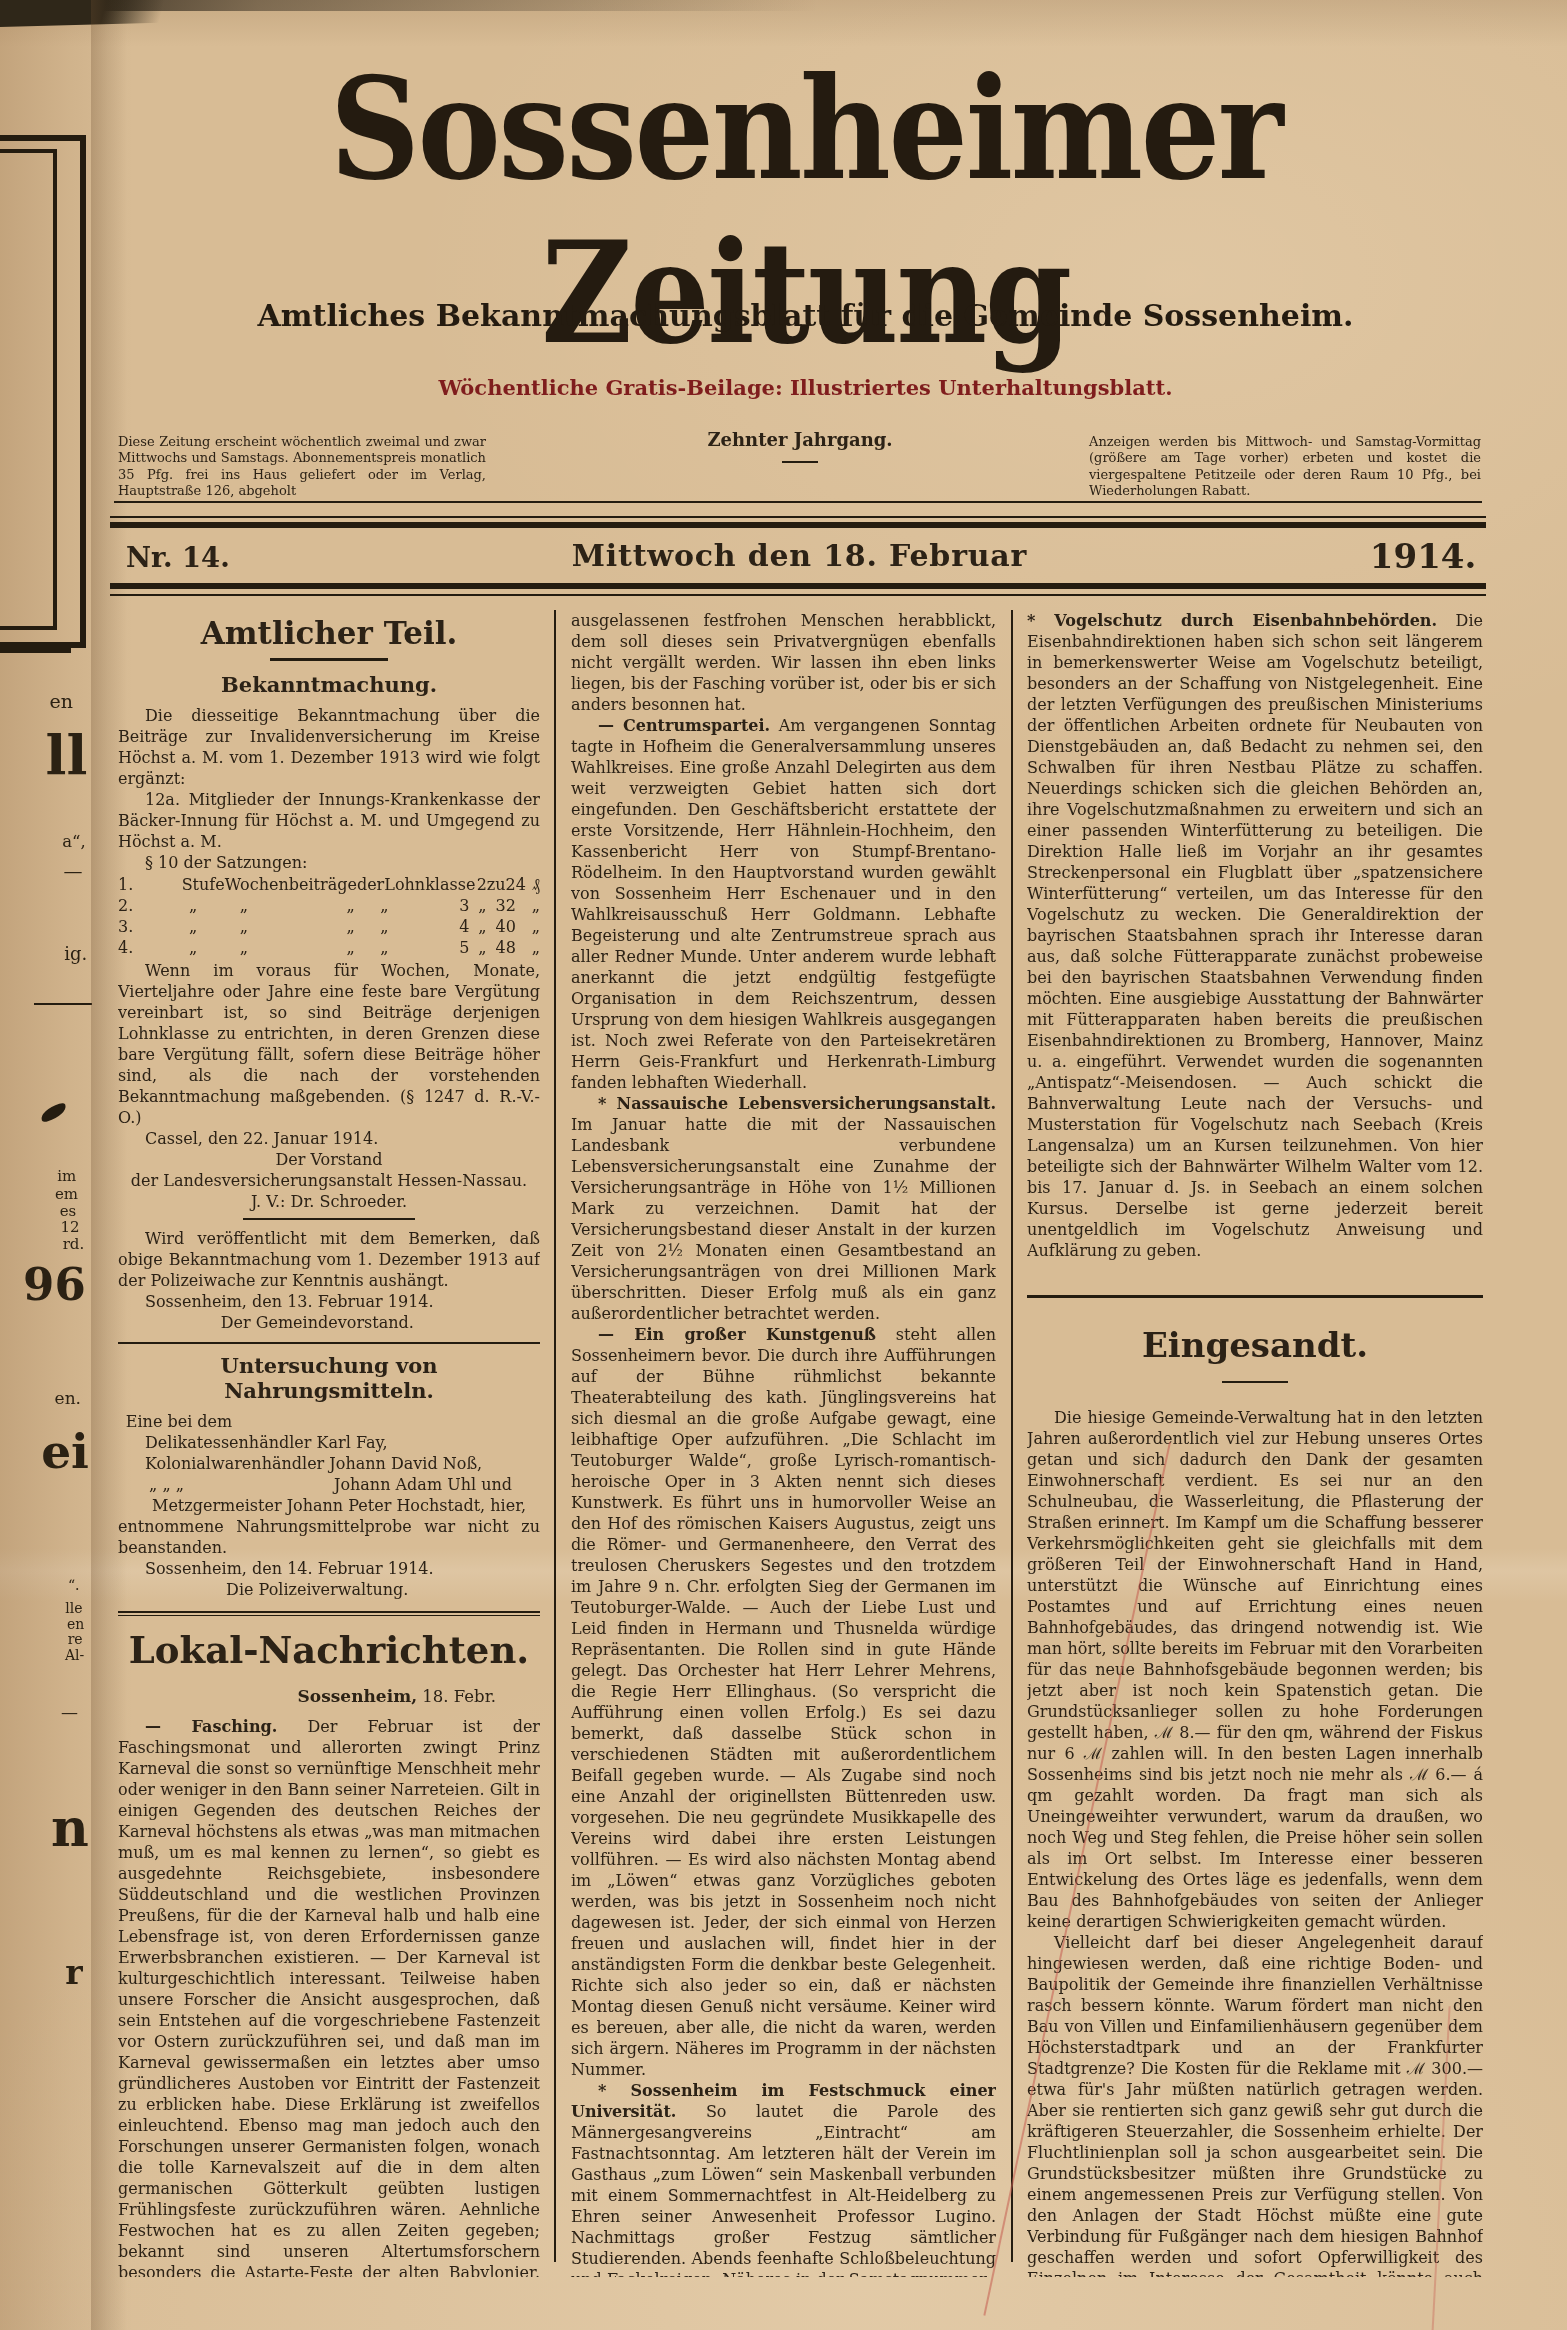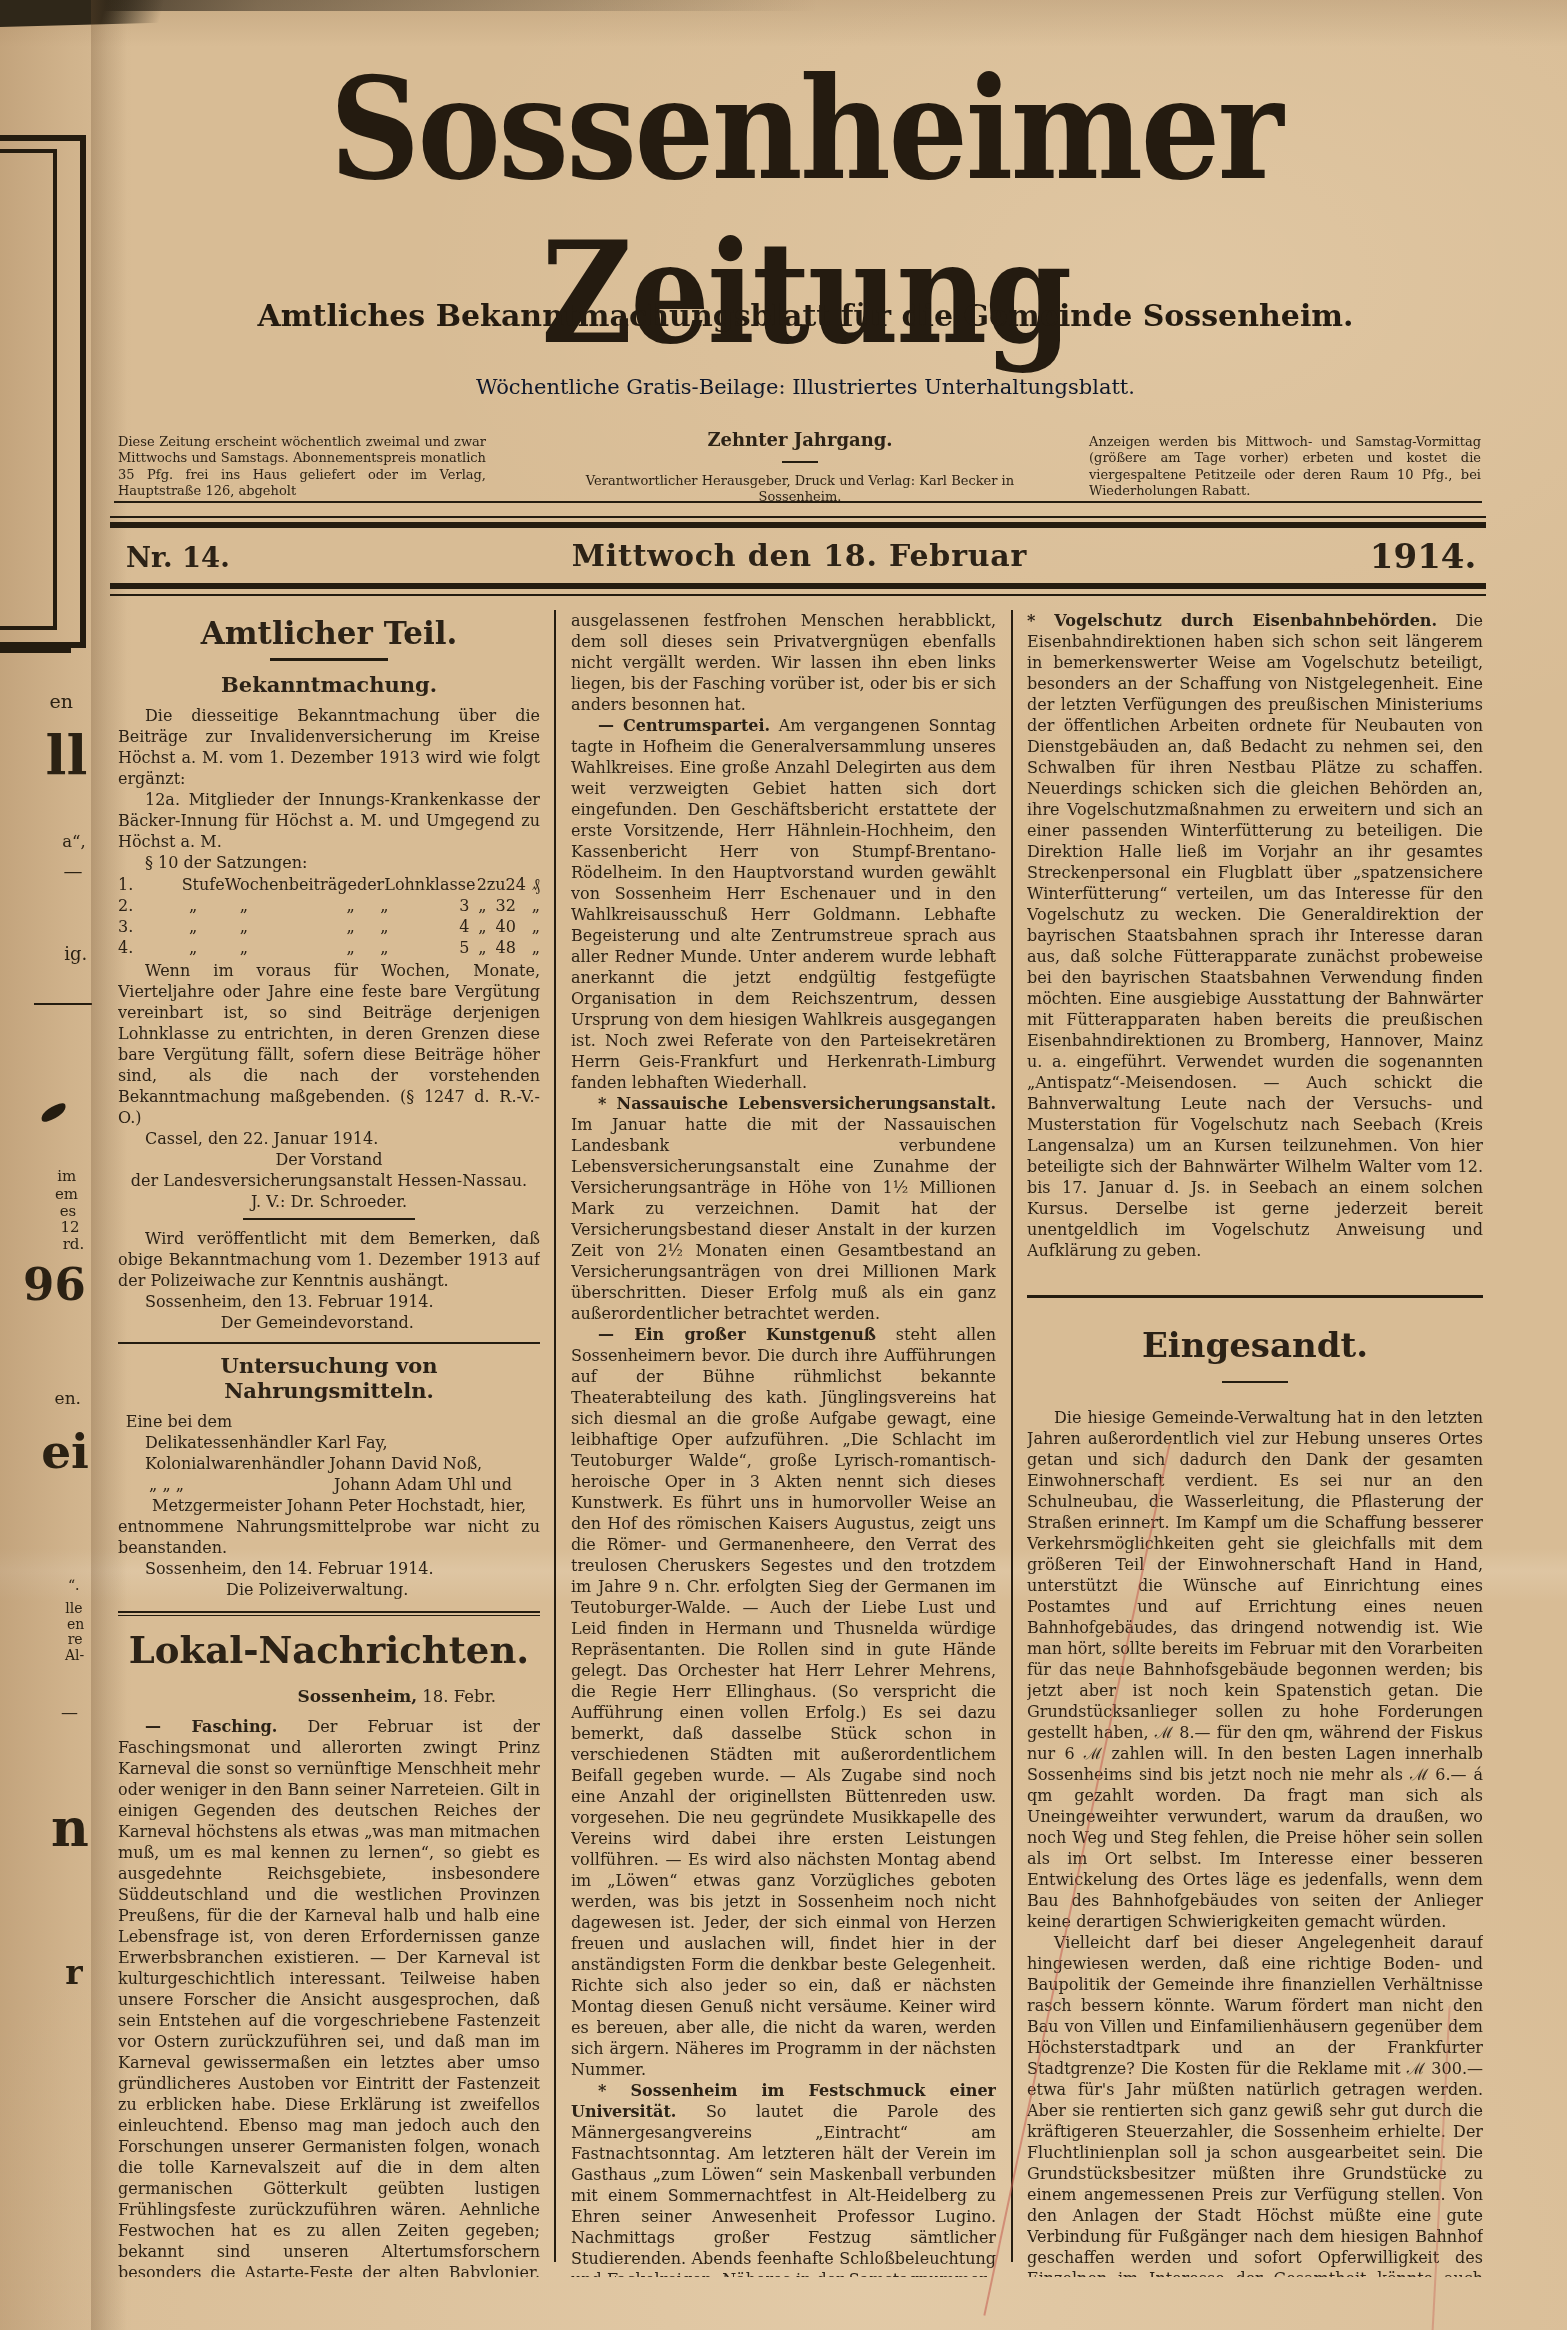--- a/index.html
+++ b/index.html
@@ -60,21 +60,21 @@
   .f-r    {top:1953px; right:9.4px; font-size:33px;font-weight:bold;}
   .f-u    {top:2053px; right:1.6px;  font-size:52px;font-weight:bold;}
 
   
   .masthead-title{position:absolute;left:118px;right:74px;top:47px;height:235px;
     text-align:center;font-size:125px;font-weight:bold;letter-spacing:-2.4px;
     transform:scaleY(1.12);transform-origin:center top;color:#241b10;}
   .masthead-sub{position:absolute;left:118px;right:74px;top:298px;text-align:center;
     font-size:30px;font-weight:bold;color:#241b10;}
   .masthead-beilage{position:absolute;left:118px;right:74px;top:375px;text-align:center;
-    font-size:21px;font-weight:normal;color:#0f172a;}
+    font-size:21px;font-weight:bold;color:#7f1d1d;}
   .info-row{position:absolute;left:118px;right:86px;top:429px;height:86px;}
   .info-left{position:absolute;left:0;top:4.7px;width:368px;font-size:13px;line-height:16.5px;
     text-align:justify;}
   .info-center{position:absolute;left:439px;width:486px;top:0;text-align:center;}
   .info-volume{font-size:18px;font-weight:bold;}
   .info-center-rule{width:36px;height:2.4px;background:#241c10;margin:11px auto 9.4px auto;}
   .info-publisher{font-size:13px;line-height:16.5px;}
   .info-right{position:absolute;right:0;top:4.7px;width:392px;font-size:13px;line-height:16.5px;
     text-align:justify;}
 
@@ -172,21 +172,20 @@
 
 <div class="masthead-title">Sossenheimer Zeitung</div>
 <div class="masthead-sub">Amtliches Bekanntmachungsblatt für die Gemeinde Sossenheim.</div>
 <div class="masthead-beilage">Wöchentliche Gratis-Beilage: Illustriertes Unterhaltungsblatt.</div>
 
 <div class="info-row">
   <div class="info-left">Diese Zeitung erscheint wöchentlich zweimal und zwar Mittwochs und Samstags. Abonnementspreis monatlich 35 Pfg. frei ins Haus geliefert oder im Verlag, Hauptstraße 126, abgeholt</div>
   <div class="info-center">
     <div class="info-volume">Zehnter Jahrgang.</div>
     <div class="info-center-rule"></div>
-    <div class="info-publisher">Verantwortlicher Herausgeber, Druck und Verlag: Karl Becker in Sossenheim.</div>
   </div>
   <div class="info-right">Anzeigen werden bis Mittwoch- und Samstag-Vormittag (größere am Tage vorher) erbeten und kostet die viergespaltene Petitzeile oder deren Raum 10 Pfg., bei Wiederholungen Rabatt.</div>
 </div>
 
 <div class="rule-thin-top"></div>
 <div class="rule-a1"></div>
 <div class="rule-a2"></div>
 
 <div class="datebar">
   <div class="issue-no">Nr. 14.</div>

